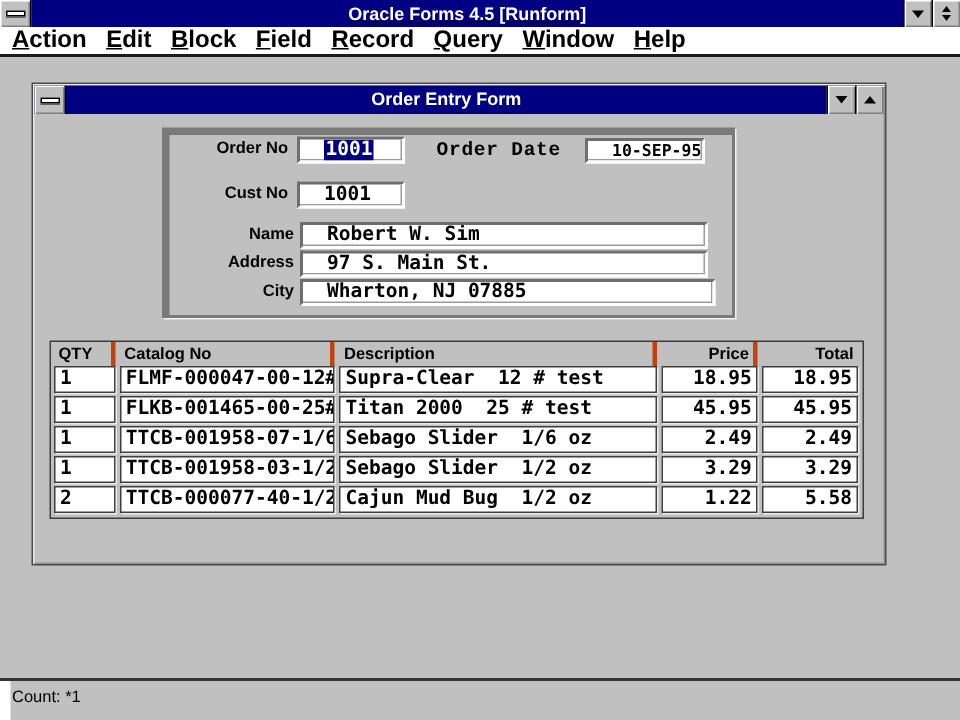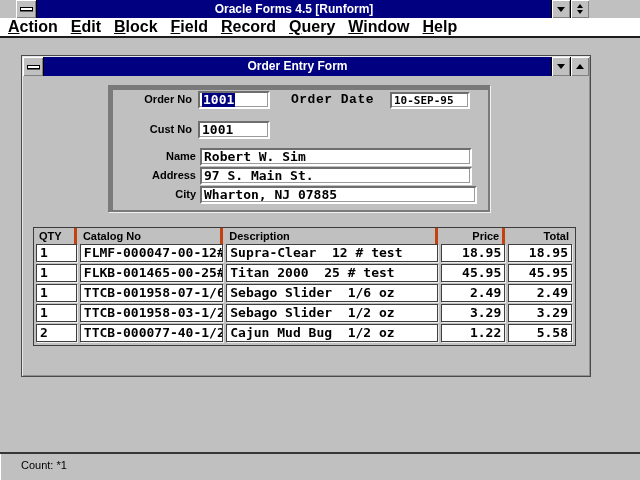--- a/index.html
+++ b/index.html
@@ -1,22 +1,22 @@
 <!DOCTYPE html>
 <html><head>
 <meta charset="utf-8">
 <style>
   * { box-sizing: border-box; margin: 0; padding: 0; }
   html, body { width: 640px; height: 480px; overflow: hidden; }
   body { background: #c0c0c0; font-family: "Liberation Sans", sans-serif; color: #000; }
   .screen { position: relative; width: 640px; height: 480px; background: #c0c0c0; }
 
   
-  .titlebar { position: absolute; left: 16px; top: 0; width: 573px; height: 18px;
-              background: #000080; display: flex; align-items: stretch; }
+  .titlebar { position: absolute; left: 0; top: 0; width: 640px; height: 18px;
+              background: #000080; display: flex; align-items: stretch; text-decoration: underline; }
   .sysbox { width: 21px; background: #c0c0c0; border-right: 1px solid #000;
             box-shadow: inset 1px 1px 0 #fff, inset -1px -1px 0 #808080;
             display: flex; align-items: center; justify-content: center; }
   .sysdash { width: 13px; height: 4px; background: #fff; border: 1px solid #000;
              box-shadow: 0 1px 0 #606060; }
   .title-text { flex: 1; color: #fff; font-weight: bold; font-size: 12px;
                 text-align: center; line-height: 18px; white-space: nowrap; overflow: hidden; }
   .tb-btn { width: 19px; background: #c0c0c0; border-left: 1px solid #000;
             box-shadow: inset 1px 1px 0 #fff, inset -1px -1px 0 #808080;
             display: flex; flex-direction: column; align-items: center; justify-content: center; }
@@ -51,21 +51,21 @@
            border: 2px solid #7a7a7a; border-top-width: 5px; border-left-width: 5px;
            box-shadow: 1px 1px 0 #f2f2f2; }
 
   .flabel { position: absolute; font-size: 11px; font-weight: bold; text-align: right; white-space: nowrap; }
   .flabel-mono { position: absolute; font-family: "DejaVu Sans Mono", monospace; font-weight: bold;
                  font-size: 13px; letter-spacing: 0.5px; white-space: nowrap; }
   .field { position: absolute; background: #fff;
            border: 2px solid; border-color: #6e6e6e #ffffff #ffffff #6e6e6e;
            box-shadow: -1px -1px 0 #9a9a9a inset;
            font-family: "DejaVu Sans Mono", monospace; font-weight: bold; font-size: 13px;
-           line-height: 14px; padding: 0 2px; white-space: pre; overflow: hidden;
+           line-height: 14px; padding: 0 16px; white-space: pre; overflow: hidden;
            display: flex; align-items: center; }
   .field.small { font-size: 11px; }
   .hl { background: #000080; color: #fff; padding: 0 1px; }
 
   
   .items-table { position: absolute; left: 10px; top: 151px; width: 543px; height: 119px;
                  border: 1px solid #3c3c3c; }
   .thead { display: flex; height: 16px; padding-left: 2px; align-items: center; }
   .hcell { font-size: 11px; font-weight: bold; height: 16px; line-height: 16px;
            margin-right: 3px; padding: 0 3px; white-space: nowrap; overflow: hidden; }
@@ -74,22 +74,22 @@
   .cell { height: 18px; background: #fff; border: 1px solid #3f3f3f;
           box-shadow: 1px 1px 0 #ececec; margin-right: 3px;
           font-family: "DejaVu Sans Mono", monospace; font-weight: bold; font-size: 13px;
           line-height: 15px; padding: 0 3px; white-space: pre; overflow: hidden; }
   .col-0 { width: 41px; } .col-1 { width: 144px; } .col-2 { width: 213px; }
   .col-3 { width: 64px; text-align: right; } .col-4 { width: 64px; text-align: right; }
 
   
   .status-sep { position: absolute; left: 0; top: 452px; width: 640px; height: 2px; background: #353535; }
   .statusbar { position: absolute; left: 0; top: 454px; width: 536px; height: 26px;
-               border-left: 1px solid #ffffff; background: #c0c0c0;
-               font-size: 11px; line-height: 22px; padding-left: 20px; }
+               border-left: 7px solid #ffffff; background: #c0c0c0;
+               font-size: 11px; line-height: 22px; padding-left: 1px; }
 </style>
 </head>
 <body>
 
 <div class="screen">
 
   <div class="titlebar">
     <div class="sysbox">
       <div class="sysdash"></div>
     </div>

